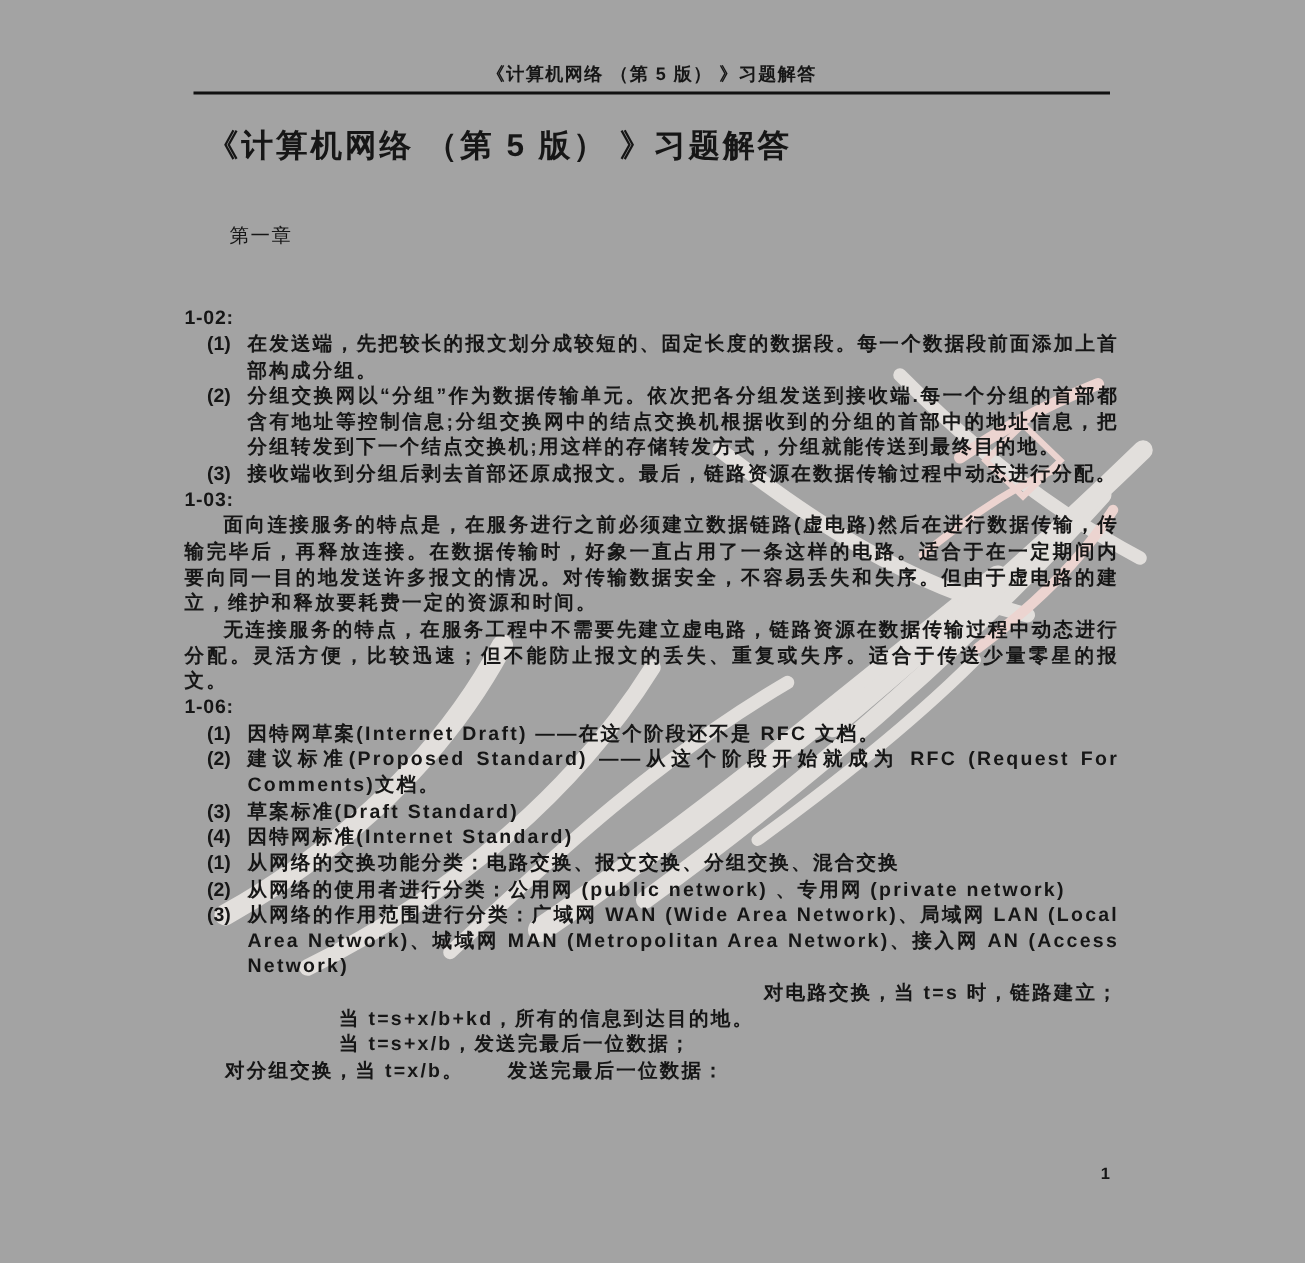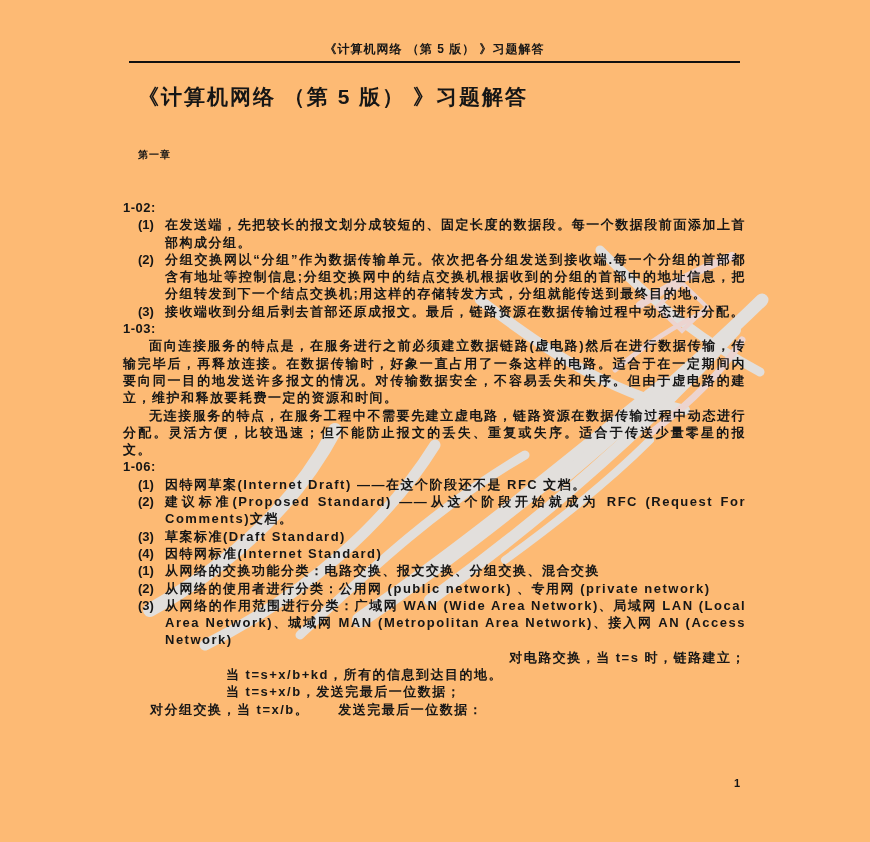--- a/index.html
+++ b/index.html
@@ -1,29 +1,29 @@
 <!DOCTYPE html>
 <html><head>
 <meta charset="utf-8">
 <style>
   html,body { margin:0; padding:0; background:#ffffff; }
   .page {
-    position:relative; width:870px; height:842px; background:#fdba74;
+    position:relative; width:870px; height:842px; background:#a3a3a3;
     overflow:hidden; font-family:"Liberation Sans", sans-serif; color:#161616;
   }
   .wm { position:absolute; inset:0; z-index:0; pointer-events:none; }
   .content { position:relative; z-index:1; padding:0 124px 0 123px; }
 
   .running-header {
     margin:0 6px; padding-top:41px; padding-bottom:3px;
     border-bottom:2px solid #111111; text-align:center;
     font-size:12px; font-weight:700; letter-spacing:1px;
   }
   .doc-title { margin:20px 0 0 15px; font-size:21px; font-weight:700; letter-spacing:2px; }
-  .chapter   { margin:37px 0 0 15px; font-size:10px; font-weight:700; letter-spacing:1px; }
+  .chapter   { margin:37px 0 0 30px; font-size:13px; font-weight:400; letter-spacing:1px; }
 
   .body { margin-top:37px; font-size:13px; line-height:17.3px; font-weight:600; letter-spacing:1.5px; }
   .slabel { letter-spacing:0.5px; }
   .item  { display:flex; }
   .num   { flex:0 0 27px; margin-left:15px; letter-spacing:0; }
   .itext { flex:1; text-align:justify; }
   .para  { margin:0; text-indent:2em; text-align:justify; }
   .l-a { margin-left:30px;text-align:right; }
   .l-b { margin-left:103px; }
   .l-c { margin-left:27px; }

